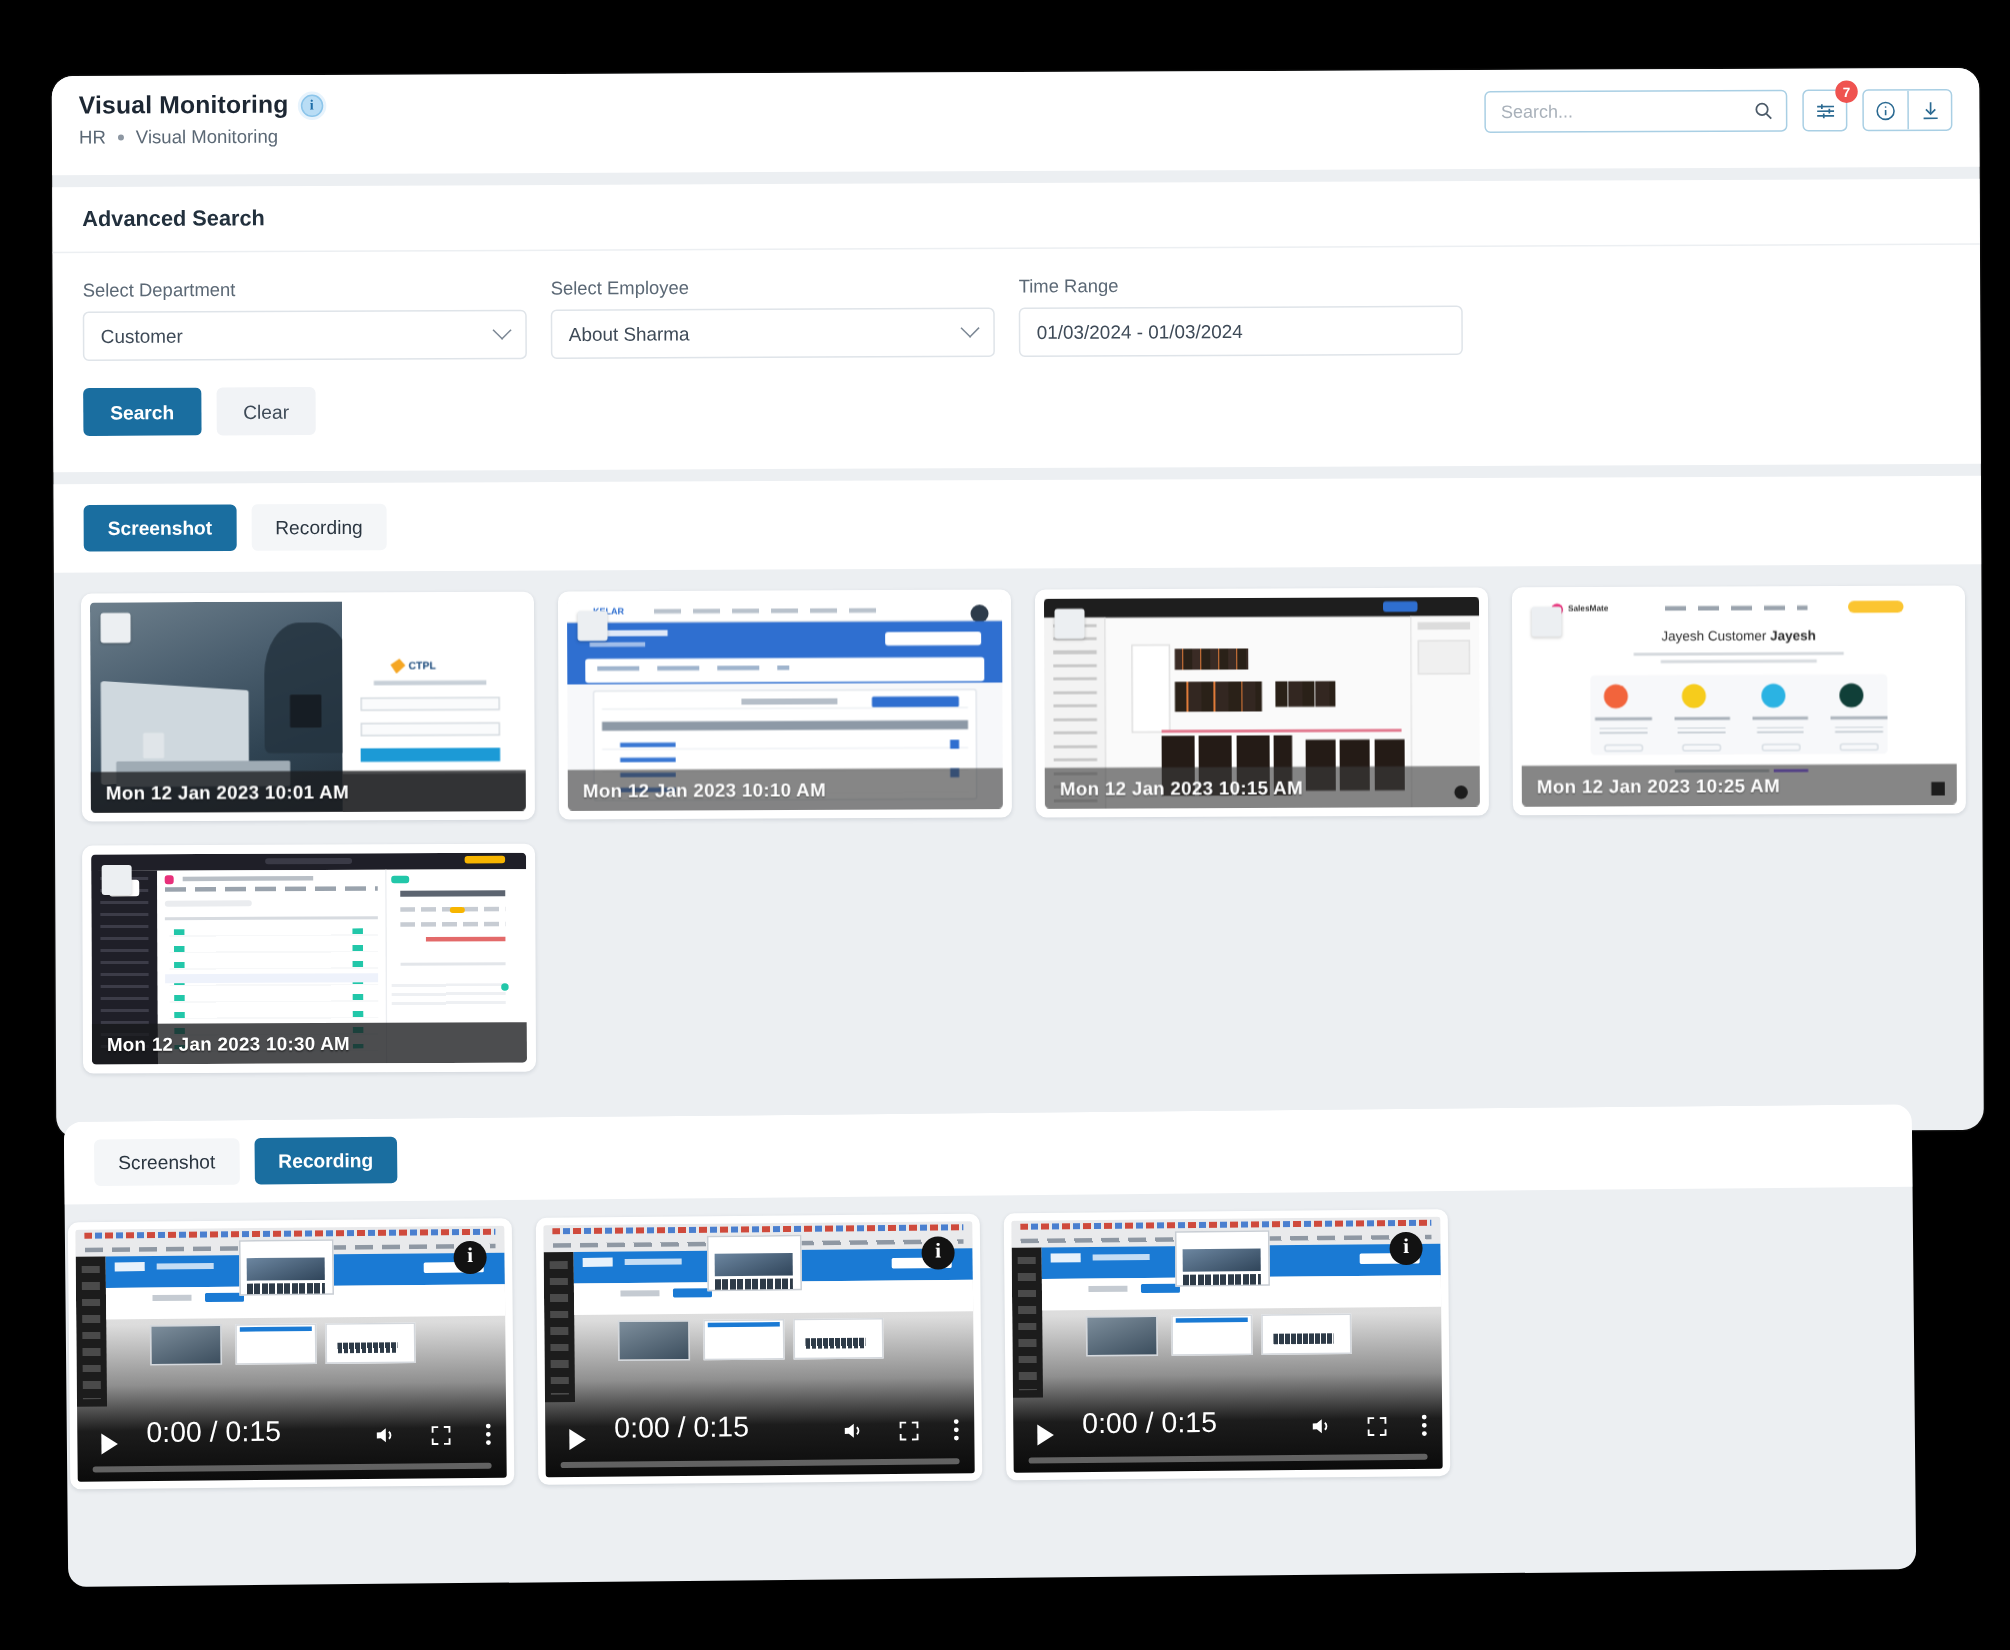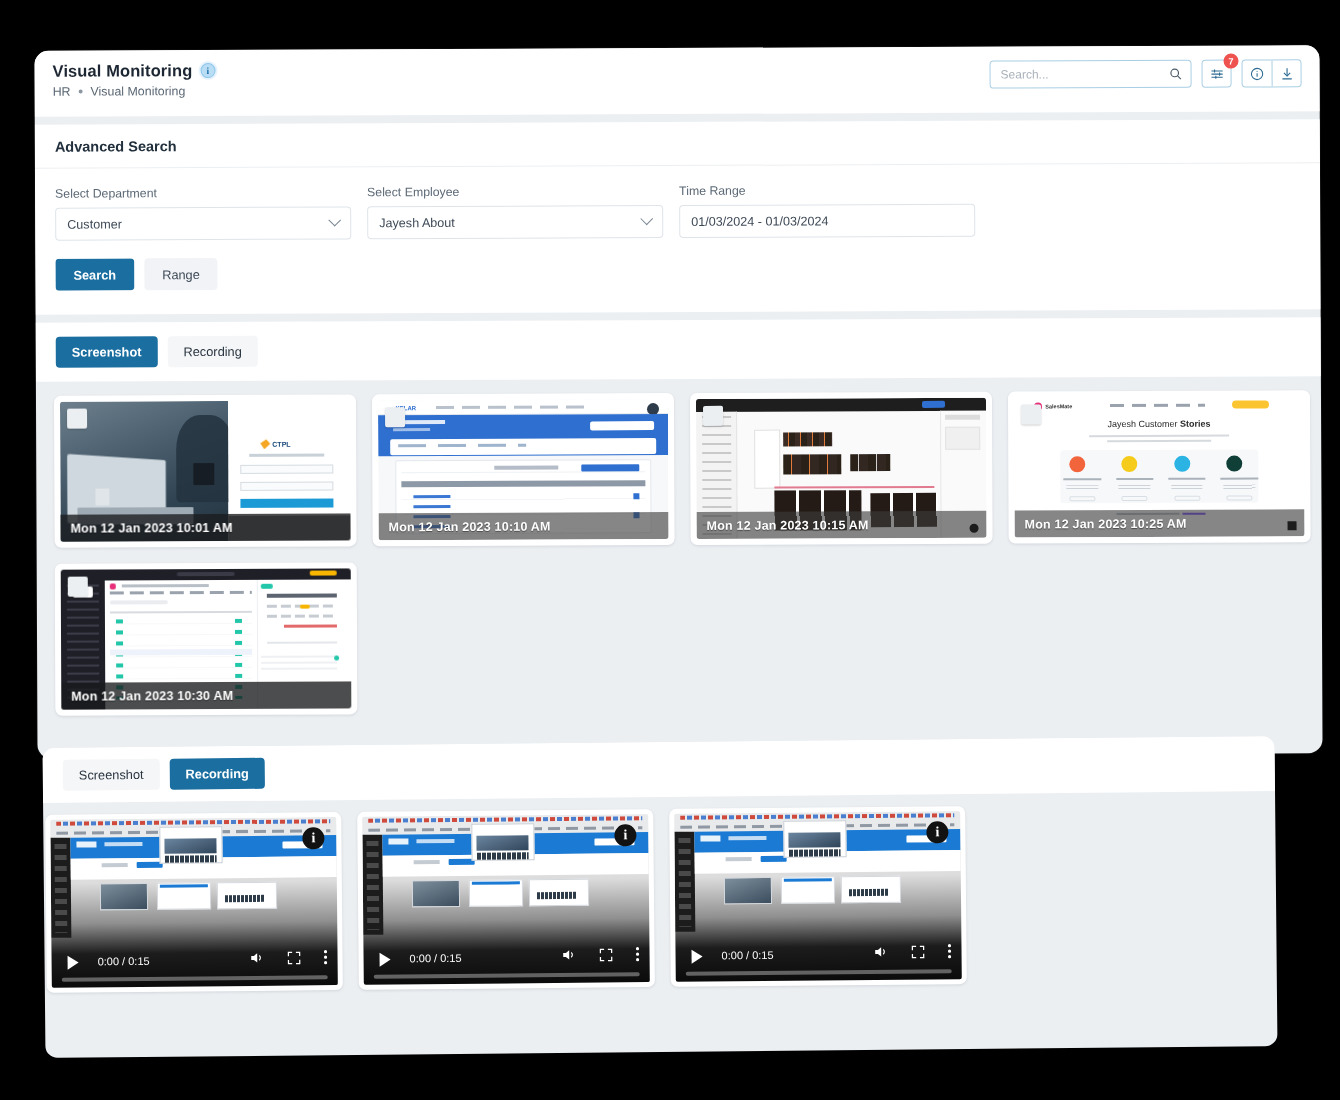--- a/index.html
+++ b/index.html
@@ -146,21 +146,21 @@
   .vid-card {
     width: 296px; background:#fff; border-radius:7px; padding:5px;
     box-shadow: 0 1px 3px rgba(20,35,55,.13);
   }
   .vid-inner { position:relative; width:100%; height:168px; border-radius:2px; overflow:hidden;
     background: linear-gradient(180deg,#f5f5f5 0%,#dcdcdc 38%,#8f8f8f 62%,#1c1c1c 80%,#0b0b0b 100%); }
   .vid-badge { position:absolute; right:12px; top:10px; width:22px; height:22px; border-radius:50%;
     background:#121212; color:#fff; display:flex; align-items:center; justify-content:center;
     font-family:"Liberation Serif",serif; font-weight:700; font-size:14px; z-index:6; }
   .vid-controls { position:absolute; left:0; right:0; bottom:0; height:52px; color:#fff; z-index:5; }
-  .vid-time { position:absolute; left:46px; bottom:20px; font-size:11px; }
+  .vid-time { position:absolute; left:46px; bottom:20px; font-size:19px; }
   .vid-play { position:absolute; left:16px; bottom:18px; width:0;height:0;
     border-left: 11px solid #fff; border-top:7px solid transparent; border-bottom:7px solid transparent; }
   .vid-right { position:absolute; right:10px; bottom:16px; display:flex; align-items:center; gap:22px; }
   .vid-bar { position:absolute; left:10px; right:10px; bottom:6px; height:4px; background:rgba(255,255,255,.35);
     border-radius:2px; }
   .vid-bar .fill { width:0%; height:100%; background:#d8d8d8; border-radius:2px; }
 
   
   .mini { position:absolute; inset:0; }
 </style>
@@ -233,36 +233,36 @@
             <span class="field-label">Select Department</span>
             <div class="ctrl">
               <span>Customer</span>
               <span class="chev"></span>
             </div>
           </div>
 
           <div class="field" style="width:296px">
             <span class="field-label">Select Employee</span>
             <div class="ctrl">
-              <span>Jayesh About</span>
+              <span>About Sharma</span>
               <span class="chev"></span>
             </div>
           </div>
 
           <div class="field" style="width:296px">
             <span class="field-label">Time Range</span>
             <div class="ctrl">
               <span>01/03/2024 - 01/03/2024</span>
             </div>
           </div>
 
         </div>
         <div class="btn-row">
           <div class="btn btn-primary">Search</div>
-          <div class="btn btn-ghost">Range</div>
+          <div class="btn btn-ghost">Clear</div>
         </div>
       </div>
     </div>
 
     <div class="tabs-band">
       <div class="tab active">Screenshot</div>
       <div class="tab idle">Recording</div>
     </div>
 
     <div class="grid-area">
@@ -369,21 +369,21 @@
             <div class="mini" style="background:#fff;">
               <div style="position:absolute;left:0;top:0;right:0;height:12%;background:#fff;"></div>
               <div style="position:absolute;left:7%;top:3.5%;display:flex;align-items:center;gap:3px;">
                 <div style="width:8px;height:8px;border-radius:50%;background:#e8307a;"></div>
                 <div style="font-size:5.5px;font-weight:700;color:#333;">SalesMate</div>
               </div>
               <div style="position:absolute;left:33%;top:5%;width:33%;height:3px;background:
                    repeating-linear-gradient(90deg,#9aa3ad 0 14px,transparent 14px 22px);"></div>
               <div style="position:absolute;right:12%;top:3%;width:13%;height:8px;border-radius:5px;background:#fbc531;"></div>
               <div style="position:absolute;left:0;right:0;top:16%;text-align:center;font-size:9px;color:#2b2b2b;">
-                <span>Jayesh Customer </span><b>Stories</b>
+                <span>Jayesh Customer </span><b>Jayesh</b>
               </div>
               <div style="position:absolute;left:26%;right:26%;top:27%;height:2px;background:#d6dade;"></div>
               <div style="position:absolute;left:32%;right:32%;top:31%;height:2px;background:#d6dade;"></div>
               <div style="position:absolute;left:16%;right:16%;top:38%;bottom:24%;background:#f7f8fa;border-radius:3px;"></div>
               <div style="position:absolute;left:19%;top:42%;width:16px;height:16px;border-radius:50%;background:#f2643c;"></div>
               <div style="position:absolute;left:37%;top:42%;width:16px;height:16px;border-radius:50%;background:#f6cc1c;"></div>
               <div style="position:absolute;left:55%;top:42%;width:16px;height:16px;border-radius:50%;background:#2bb3e3;"></div>
               <div style="position:absolute;left:73%;top:42%;width:16px;height:16px;border-radius:50%;background:#103f38;"></div>
               <div style="position:absolute;left:17%;top:58%;width:13%;height:2px;background:#aab2ba;"></div>
               <div style="position:absolute;left:35%;top:58%;width:13%;height:2px;background:#aab2ba;"></div>

